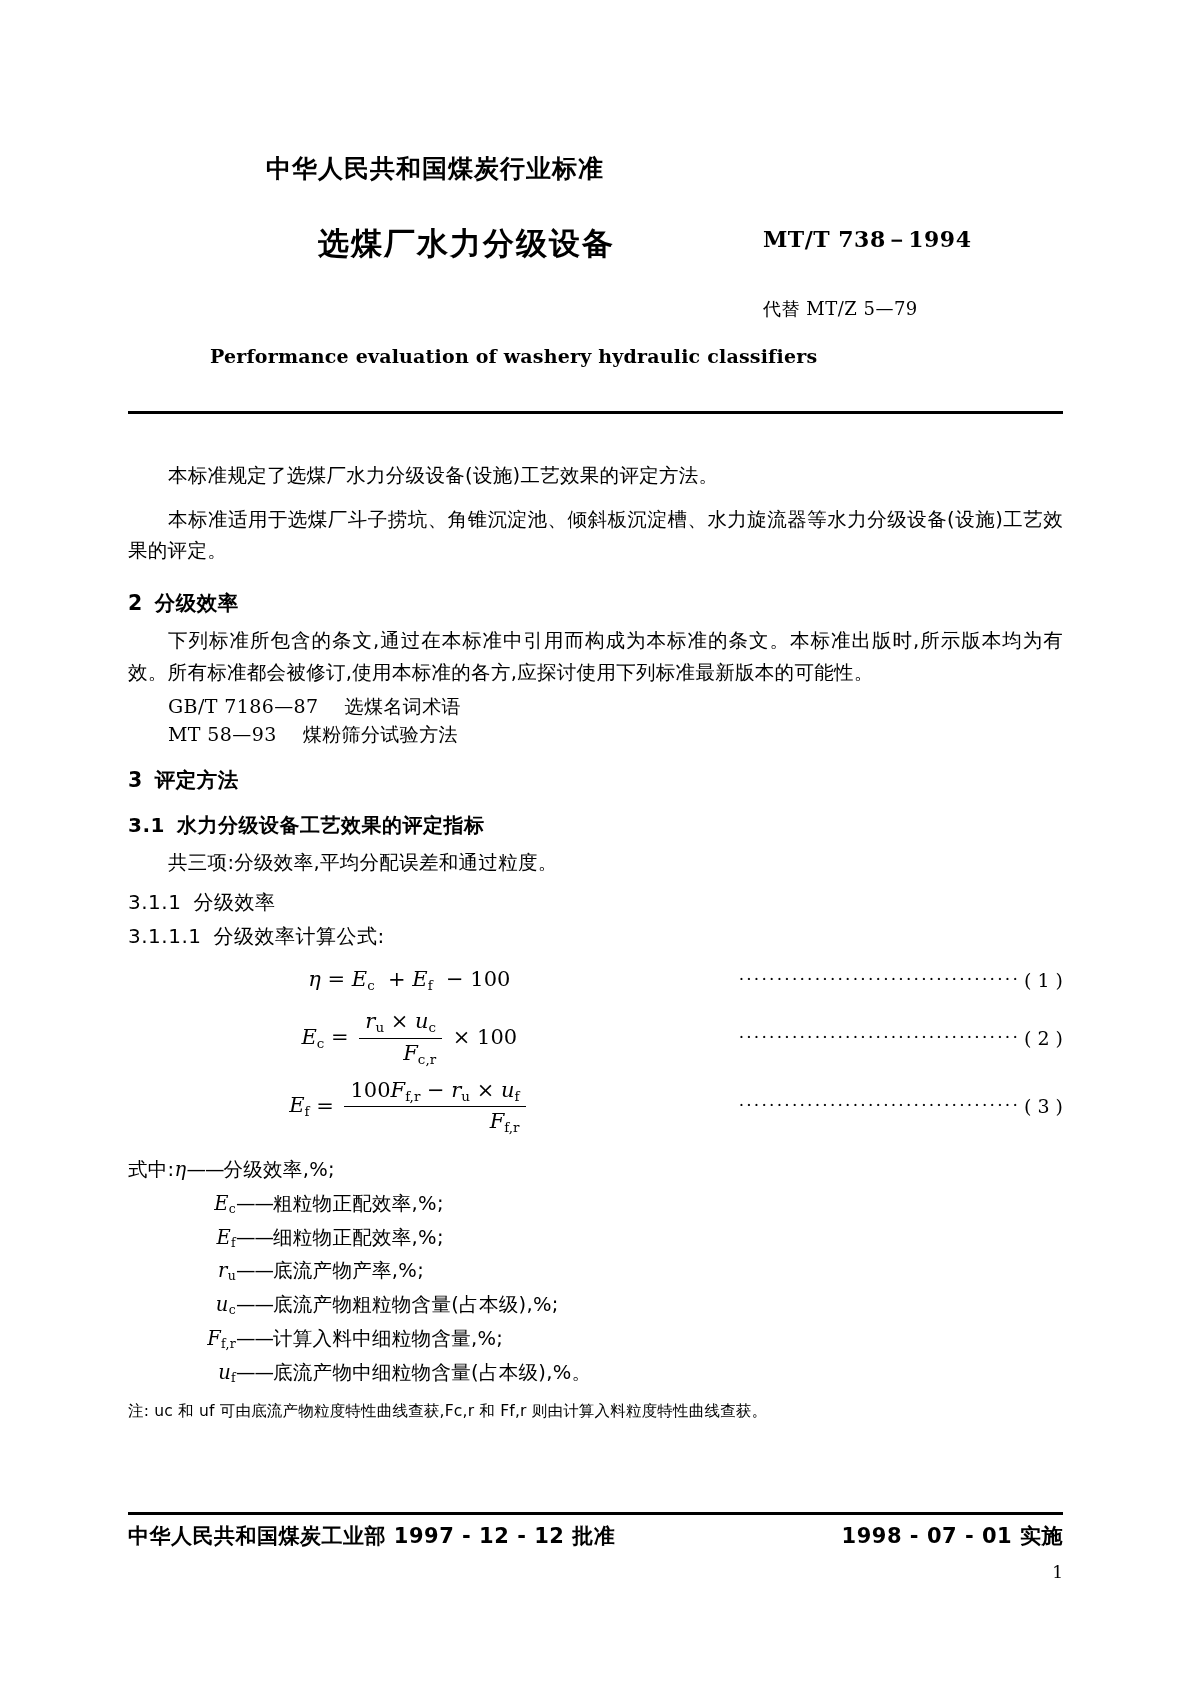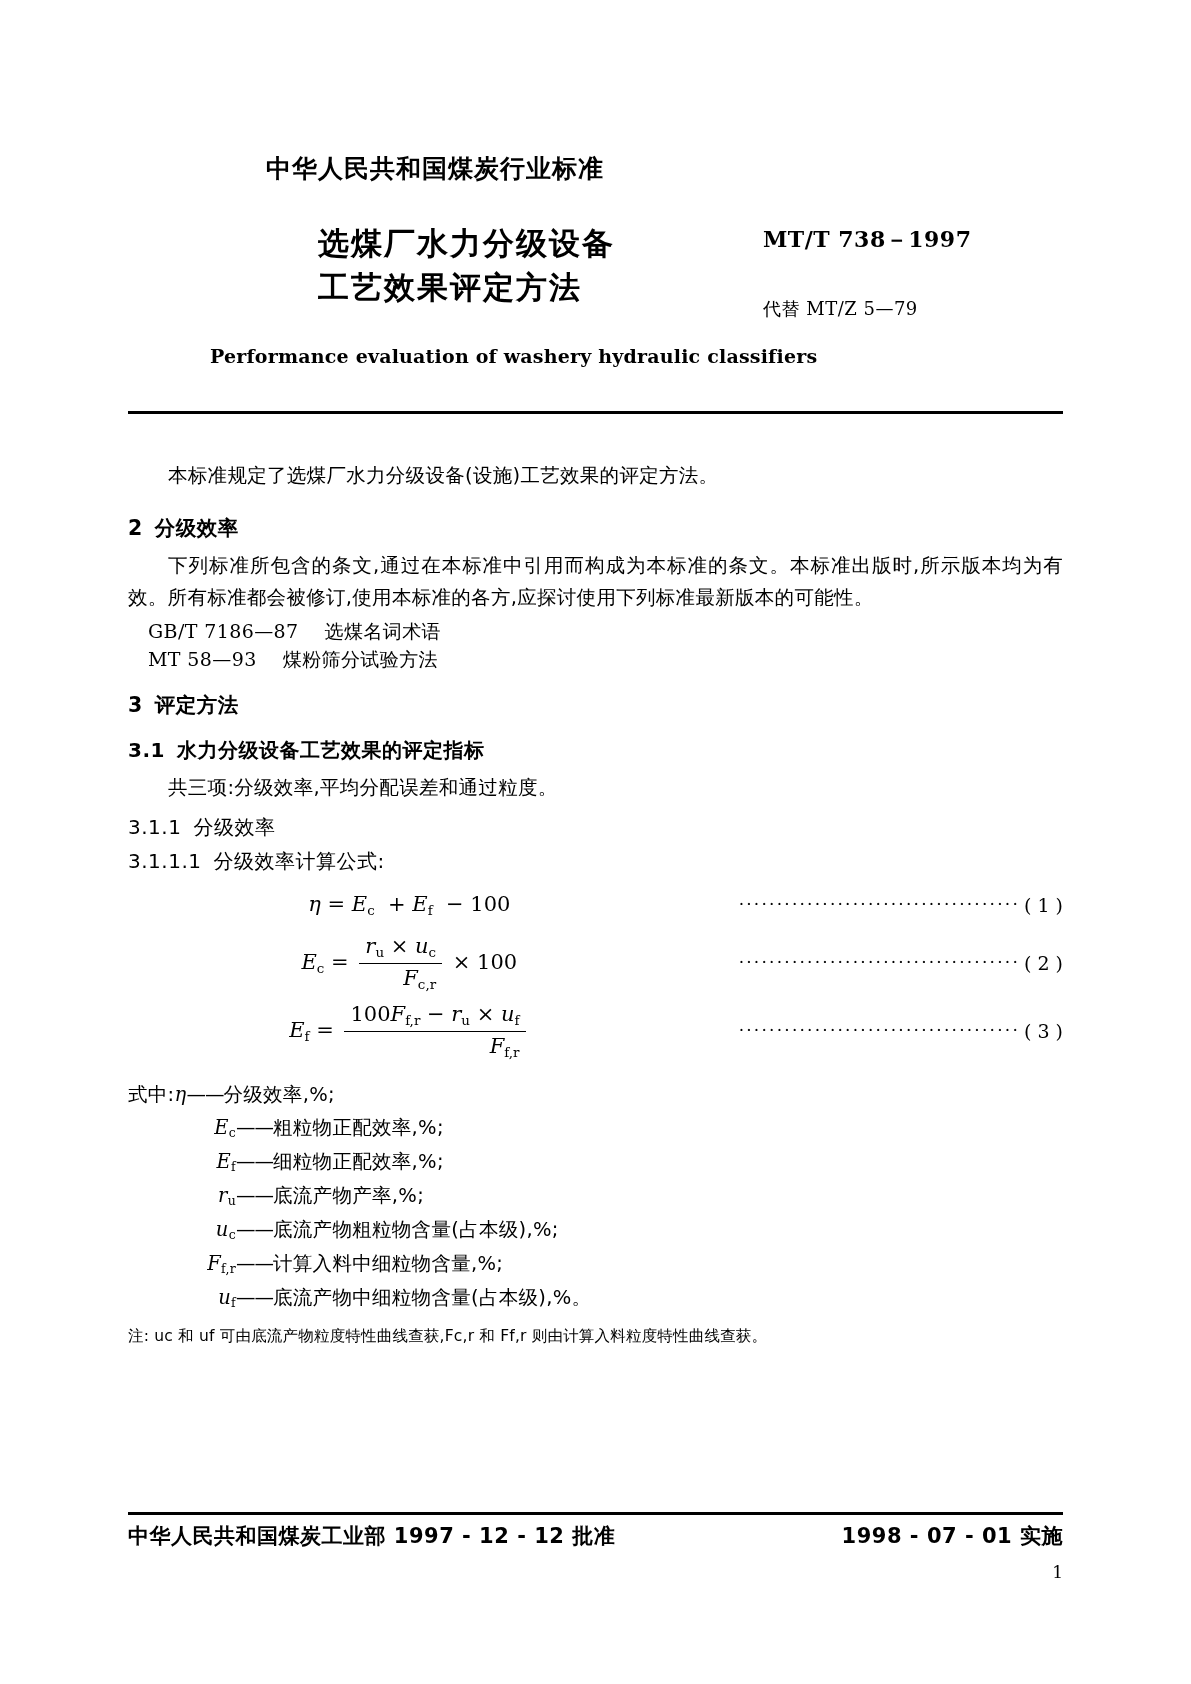--- a/index.html
+++ b/index.html
@@ -115,21 +115,21 @@
   p.para {
     margin: 12px 0 0 0;
     font-size: 19.5px;
     line-height: 1.62;
     text-align: justify;
     letter-spacing: 0.3px;
   }
   p.para.indent { text-indent: 40px; }
   .ref-line {
     margin-top: 9px;
-    margin-left: 20px;
+    margin-left: 40px;
     font-family: "DejaVu Serif", "Liberation Serif", serif;
     font-size: 19px;
     letter-spacing: 0.4px;
   }
   .ref-line .ref-name {
     font-family: "DejaVu Sans", "Liberation Sans", sans-serif;
     margin-left: 26px;
   }
 
   
@@ -255,35 +255,35 @@
 <body>
 
 <div class="page">
 
   <div class="doc-header">
     <div class="authority">中华人民共和国煤炭行业标准</div>
 
     <div class="title-row">
       <div class="title-cn">
         <div>选煤厂水力分级设备</div>
-        <div>工艺效果评定方法</div>
       </div>
       <div class="std-code-block">
-        <div class="std-code">MT/T 738－1997</div>
+        <div class="std-code">MT/T 738－1994</div>
         <div class="std-replaces">代替 MT/Z 5—79</div>
       </div>
     </div>
 
     <div class="title-en">Performance evaluation of washery hydraulic classifiers</div>
     <div class="rule-top"></div>
   </div>
 
   <div class="body">
 
     <p class="para indent">本标准规定了选煤厂水力分级设备(设施)工艺效果的评定方法。</p>
+    <p class="para indent">本标准适用于选煤厂斗子捞坑、角锥沉淀池、倾斜板沉淀槽、水力旋流器等水力分级设备(设施)工艺效果的评定。</p>
 
     <div class="h1">
       <span class="num">2</span><span>分级效率</span>
     </div>
     <p class="para indent">下列标准所包含的条文,通过在本标准中引用而构成为本标准的条文。本标准出版时,所示版本均为有效。所有标准都会被修订,使用本标准的各方,应探讨使用下列标准最新版本的可能性。</p>
 
     <div class="ref-line">
       <span>GB/T 7186—87</span><span class="ref-name">选煤名词术语</span>
     </div>
     <div class="ref-line">

